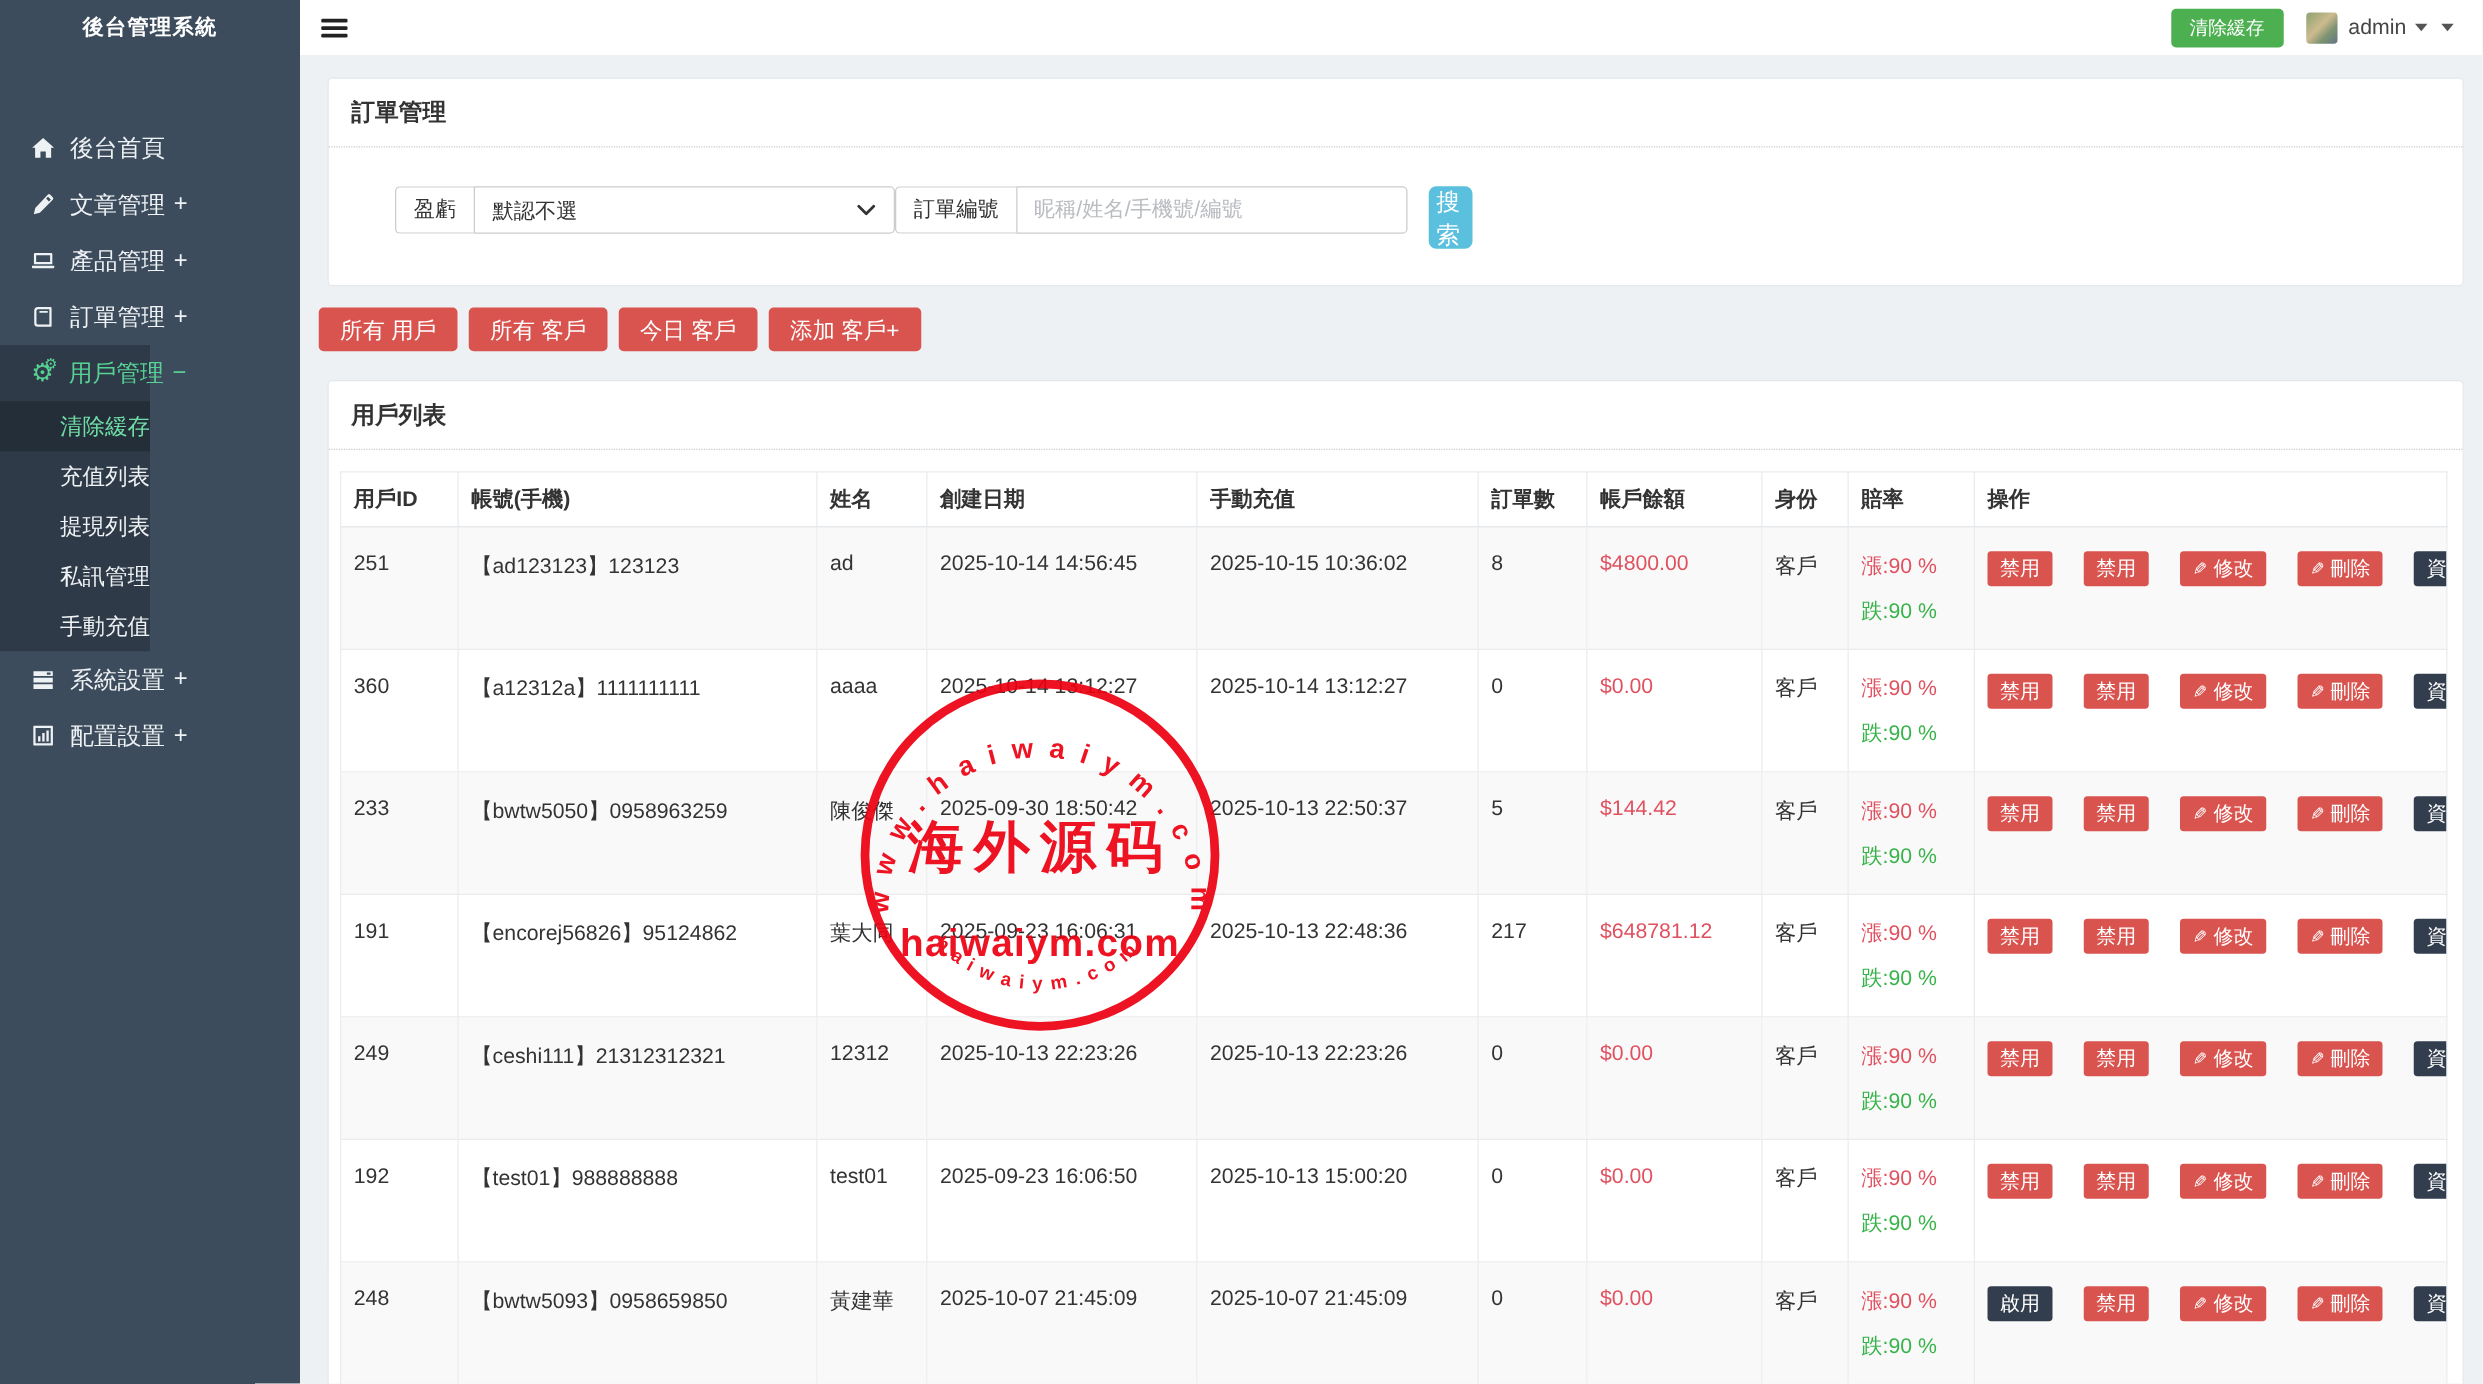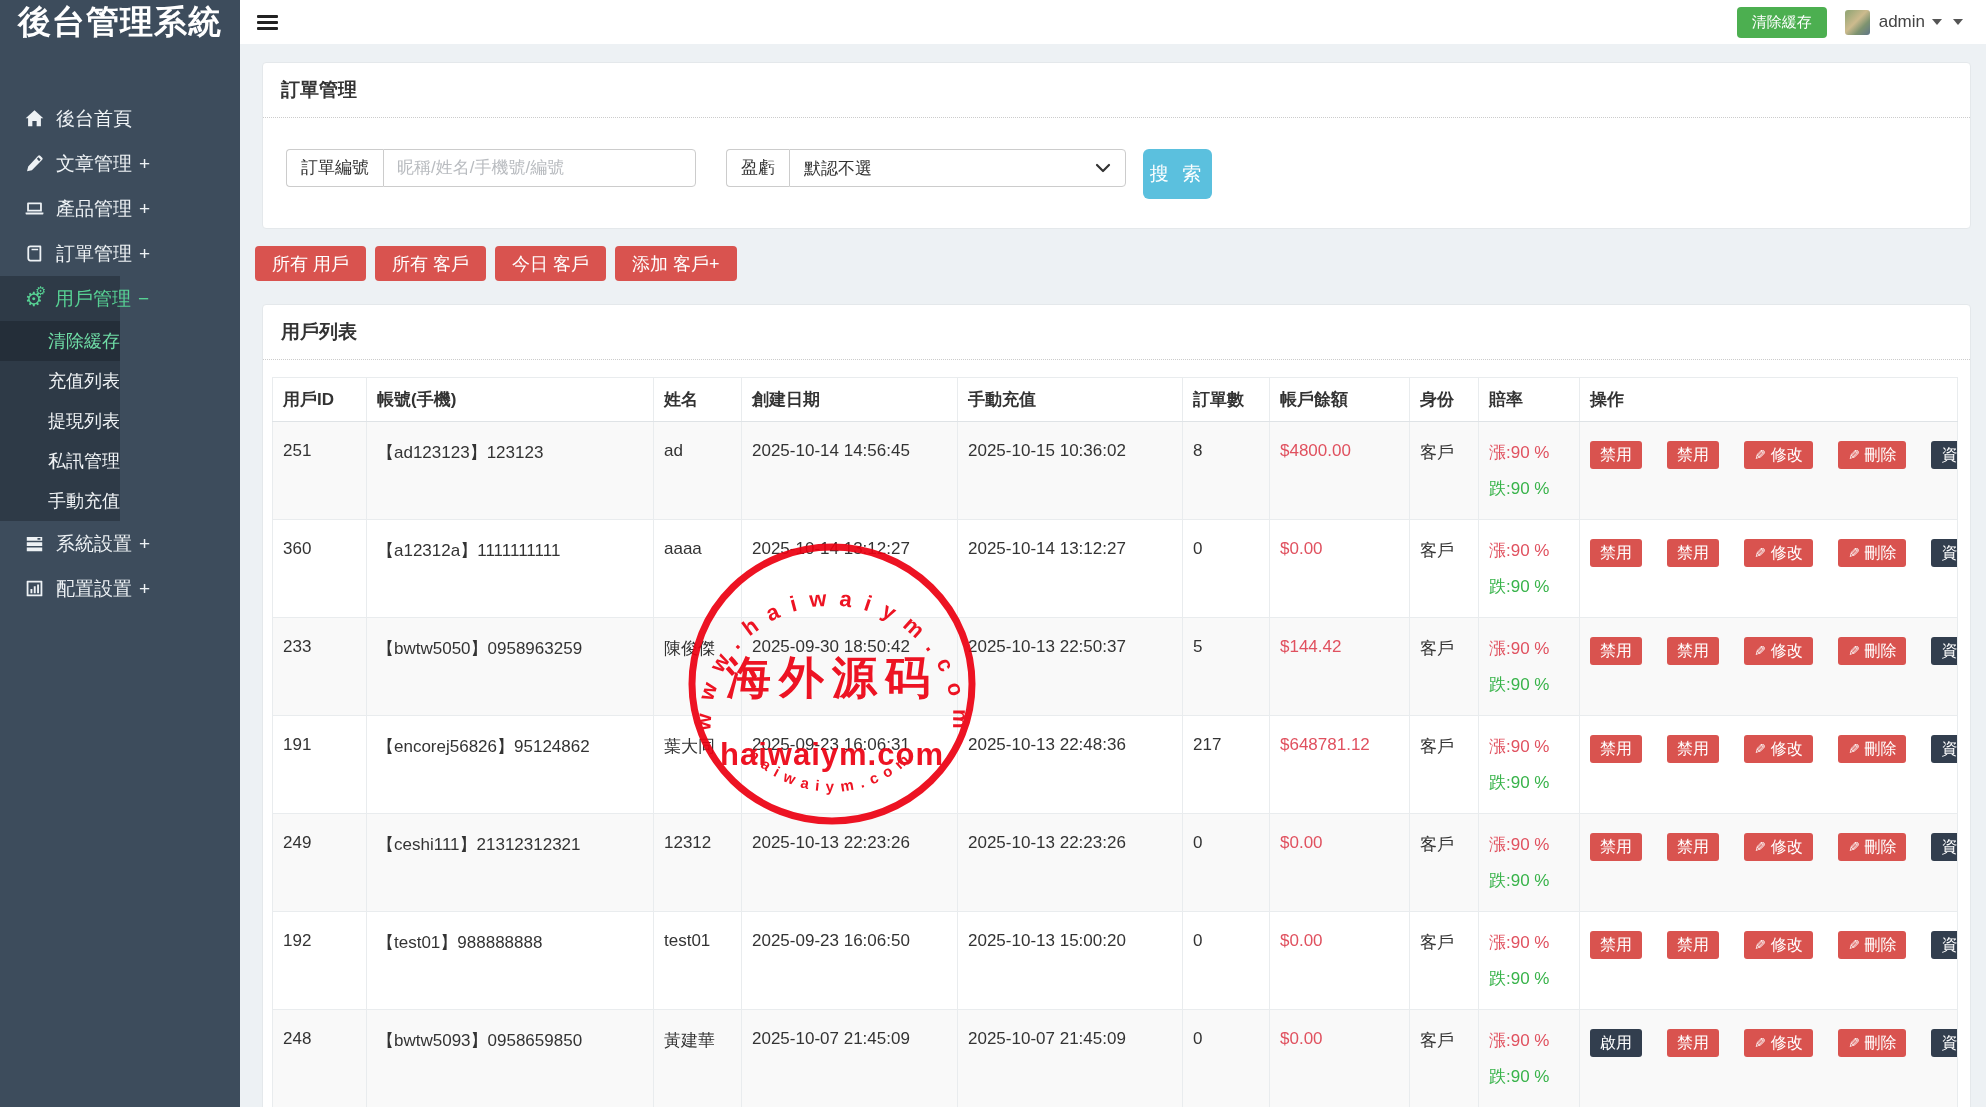--- a/index.html
+++ b/index.html
@@ -1,21 +1,21 @@
 <!DOCTYPE html>
 <html><head>
 <meta charset="utf-8">
 <style>
   * { margin:0; padding:0; box-sizing:border-box; }
   body { font-family:"Liberation Sans","DejaVu Sans",sans-serif; background:#edf1f4; }
   .page { position:relative; width:1986px; height:1107px; overflow:hidden; background:#edf1f4; }
 
   
   .sidebar { position:absolute; left:0; top:0; bottom:0; width:240px; background:#3d4c5c; z-index:3; }
-  .brand { height:44px; line-height:44px; text-align:center; color:#fff; font-size:33px; font-weight:bold; letter-spacing:1px; }
+  .brand { height:44px; line-height:44px; text-align:center; color:#fff; font-size:17px; font-weight:bold; letter-spacing:1px; }
   .menu { margin-top:52px; width:120px; }
   .m-item { height:45px; display:flex; align-items:center; padding-left:25px; color:#eef2f5; font-size:19px; cursor:pointer; white-space:nowrap; }
   .m-icon { width:22px; margin-right:12px; display:flex; align-items:center; justify-content:center; }
   .m-icon svg { width:19px; height:19px; fill:currentColor; }
   .m-suffix { margin-left:7px; }
   .m-item.open { background:#2e3a47; color:#57d194; }
   .submenu { background:#2e3a47; }
   .sub-item { height:40px; display:flex; align-items:center; padding-left:48px; color:#f0f3f5; font-size:18px; cursor:pointer; }
   .sub-item.active { background:#242e39; color:#6fdda6; }
   .gears { position:relative; display:inline-block; width:22px; height:22px; }
@@ -38,21 +38,21 @@
   .card { background:#fff; border:1px solid #e4e8eb; border-radius:4px; }
   .card-header { padding:14px 18px; font-size:19px; font-weight:bold; color:#333; border-bottom:1px dotted #ccc; }
   .search-form { display:flex; align-items:flex-start; padding:31px 24px 29px 23px; }
   .input-group { display:flex; height:38px; }
   .addon { border:1px solid #ccc; border-right:none; border-radius:4px 0 0 4px; padding:0 14px; line-height:36px; font-size:17px; color:#333; background:#fff; white-space:nowrap; }
   .text-input { width:313px; border:1px solid #ccc; border-radius:0 4px 4px 0; padding:0 13px; font-size:17px; color:#333; font-family:inherit; }
   .text-input::placeholder { color:#b9bcc0; }
   .group2 { margin-left:30px; }
   .select { width:337px; border:1px solid #ccc; border-radius:0 4px 4px 0; display:flex; align-items:center; padding:0 14px; font-size:17px; color:#333; cursor:pointer; }
   .select .chev { margin-left:auto; }
-  .search-btn { margin-left:17px; width:69px; height:50px; background:#5bc0de; border:none; border-radius:6px; color:#fff; font-size:19px; letter-spacing:4px; font-family:inherit; cursor:pointer; }
+  .search-btn { margin-left:17px; width:35px; height:50px; background:#5bc0de; border:none; border-radius:6px; color:#fff; font-size:19px; letter-spacing:4px; font-family:inherit; cursor:pointer; }
 
   .btn-row { display:flex; margin:17px 0 0 -7px; }
   .btn-danger { background:#d9534f; color:#fff; border:none; border-radius:4px; height:35px; padding:0 17px; margin-right:9px; font-size:18px; font-family:inherit; cursor:pointer; white-space:nowrap; }
 
   .card-table { margin-top:23px; height:900px; overflow:hidden; }
   .table-wrap { padding:17px 15px 0 9px; }
   table { width:1685px; border-collapse:collapse; table-layout:fixed; font-size:17px; color:#333; }
   th, td { border:1px solid #e9ecee; }
   thead th { padding:10px 10px; text-align:left; font-weight:bold; height:40px; background:#fff; border-bottom-color:#dfe3e6; }
   tbody td { padding:19px 10px; vertical-align:top; height:81px; overflow:hidden; white-space:nowrap; }
@@ -164,32 +164,32 @@
       <span class="caret"></span>
       <span class="caret caret2"></span>
     </div>
   </header>
 
   <main class="content">
 
     <section class="card">
       <div class="card-header">訂單管理</div>
       <div class="search-form">
-        <div class="input-group">
-          <span class="addon">訂單編號</span>
-          <input class="text-input" type="text" placeholder="昵稱/姓名/手機號/編號" style="">
-        </div>
         <div class="input-group group2">
           <span class="addon">盈虧</span>
           <div class="select">
             <span>默認不選</span>
             <span class="chev"><svg width="16" height="10" viewBox="0 0 16 10">
                   <polyline points="2,2 8,8 14,2" fill="none" stroke="#333" stroke-width="2.2" stroke-linecap="round" stroke-linejoin="round"></polyline>
                 </svg></span>
           </div>
+        </div>
+        <div class="input-group">
+          <span class="addon">訂單編號</span>
+          <input class="text-input" type="text" placeholder="昵稱/姓名/手機號/編號" style="">
         </div>
         <button class="search-btn">搜 索</button>
       </div>
     </section>
 
     <div class="btn-row">
       <button class="btn-danger">所有 用戶</button>
       <button class="btn-danger">所有 客戶</button>
       <button class="btn-danger">今日 客戶</button>
       <button class="btn-danger">添加 客戶+</button>

